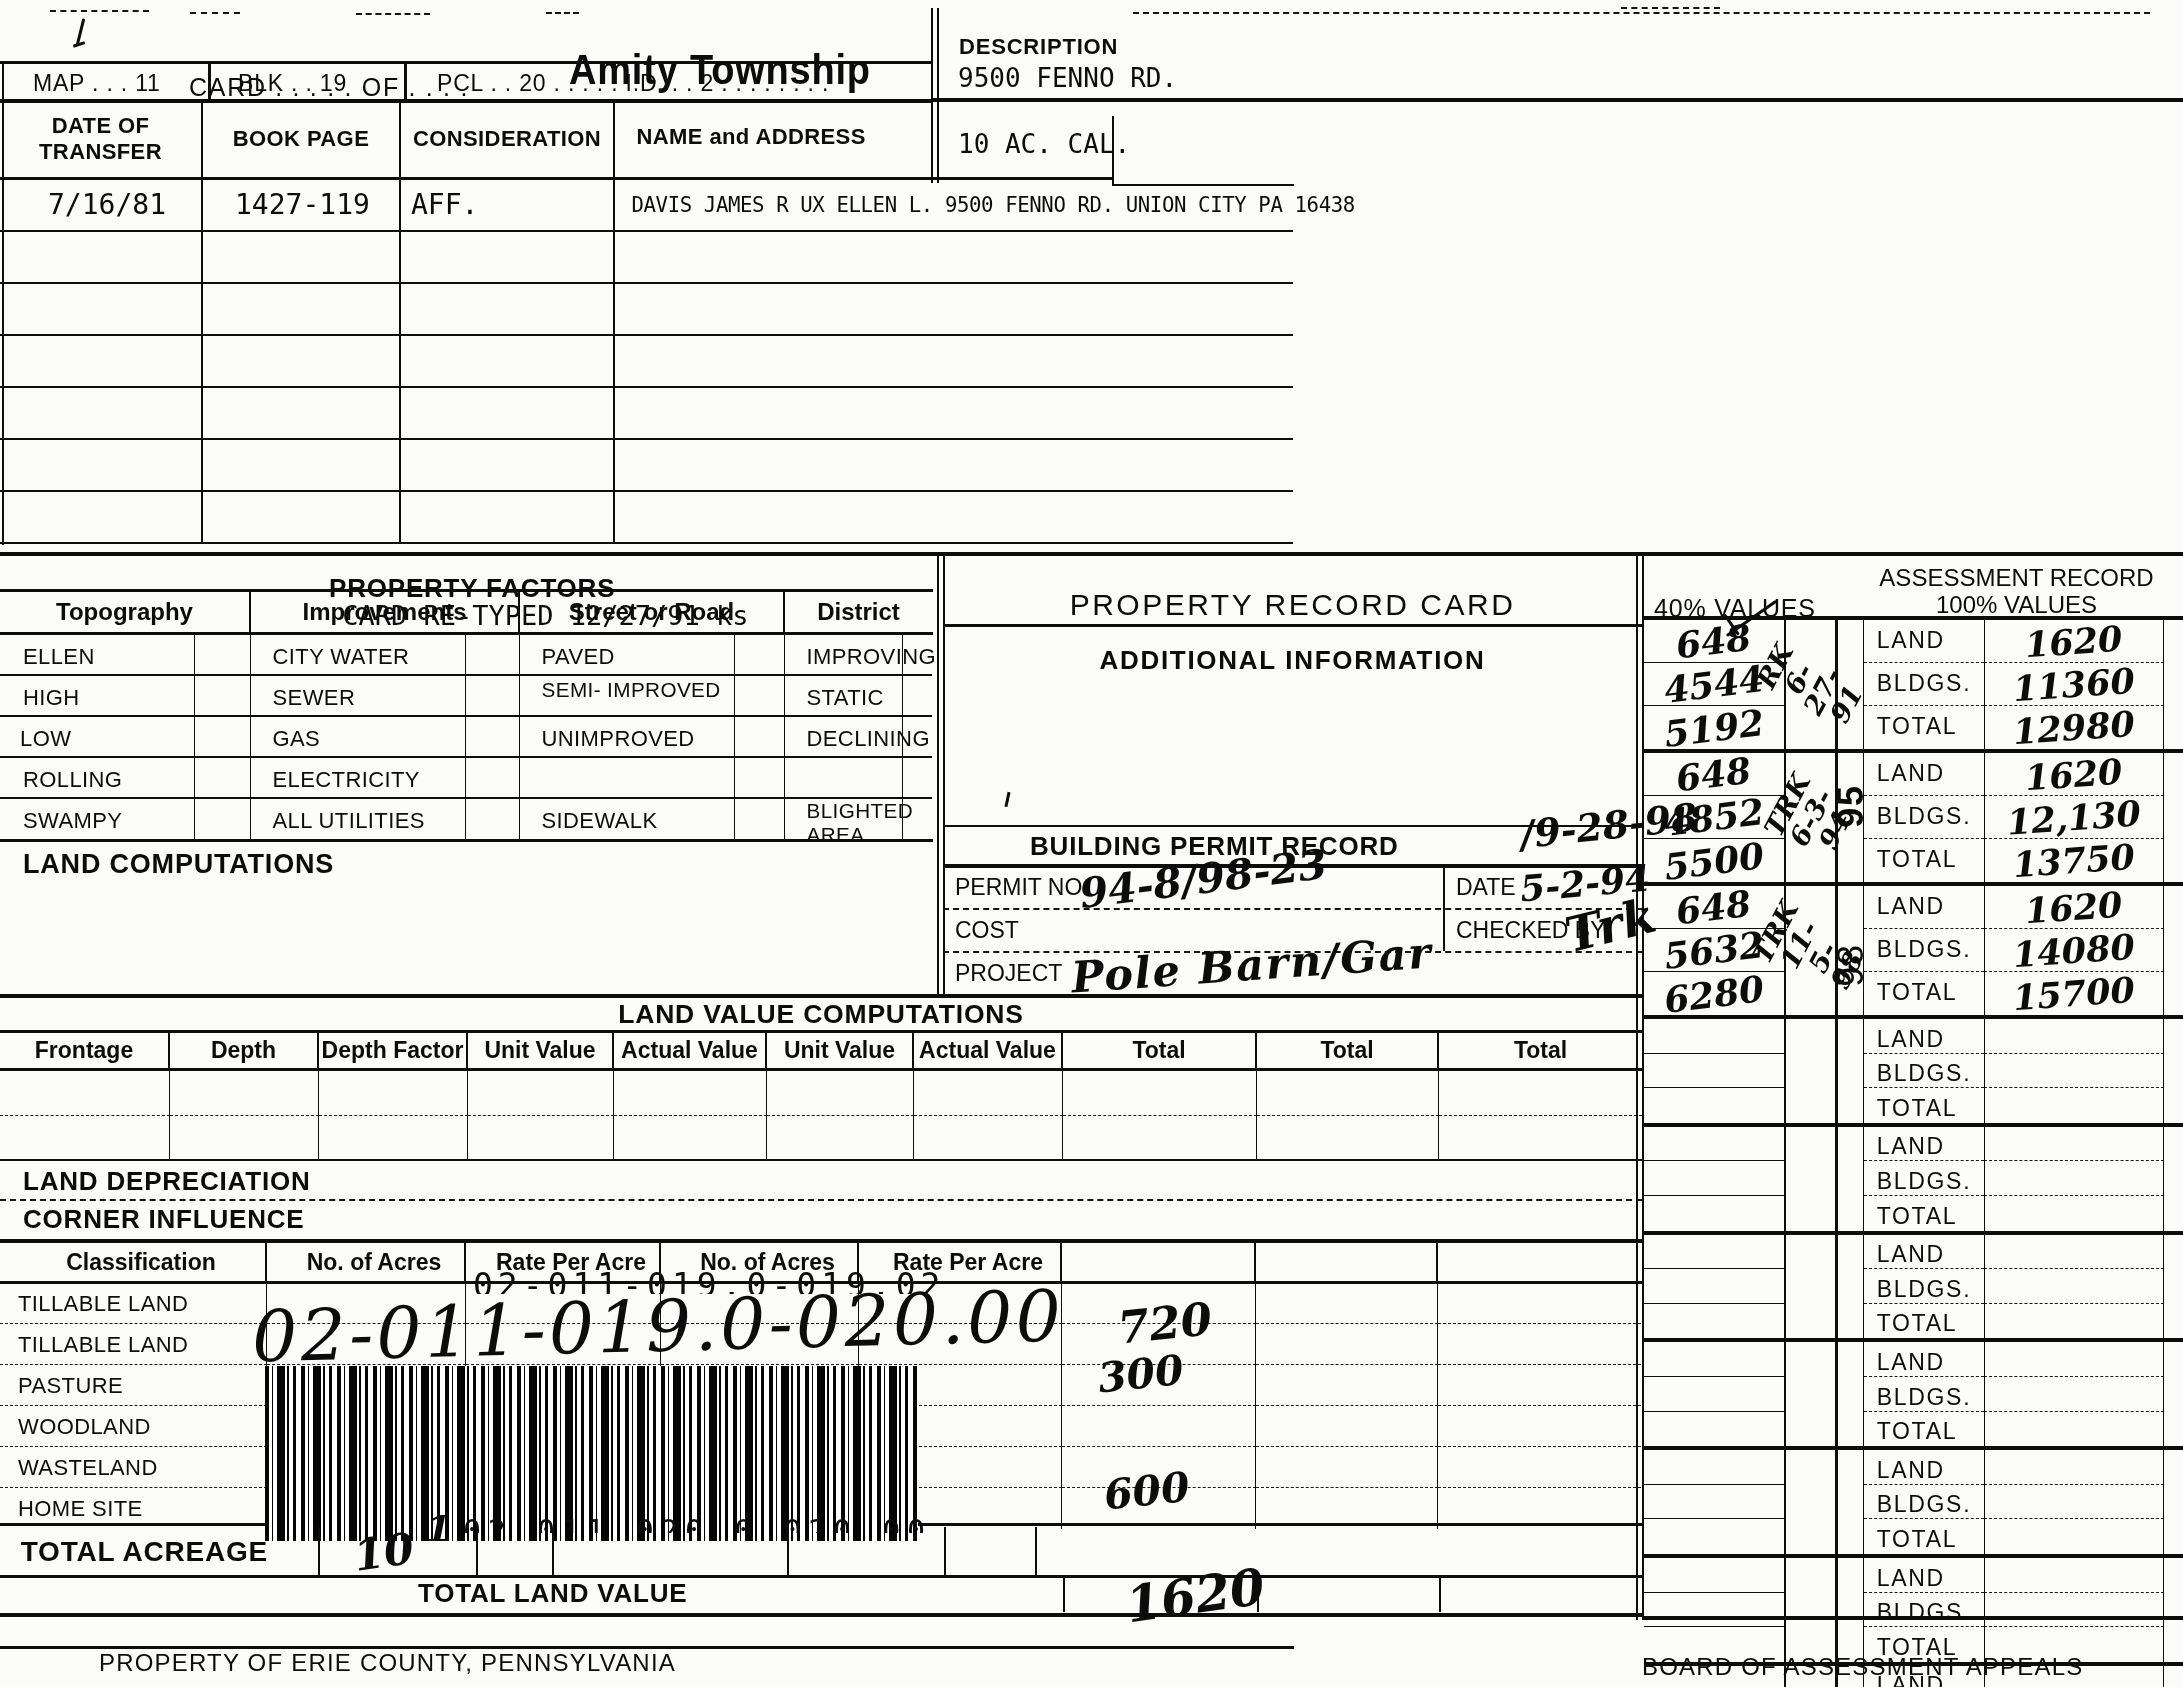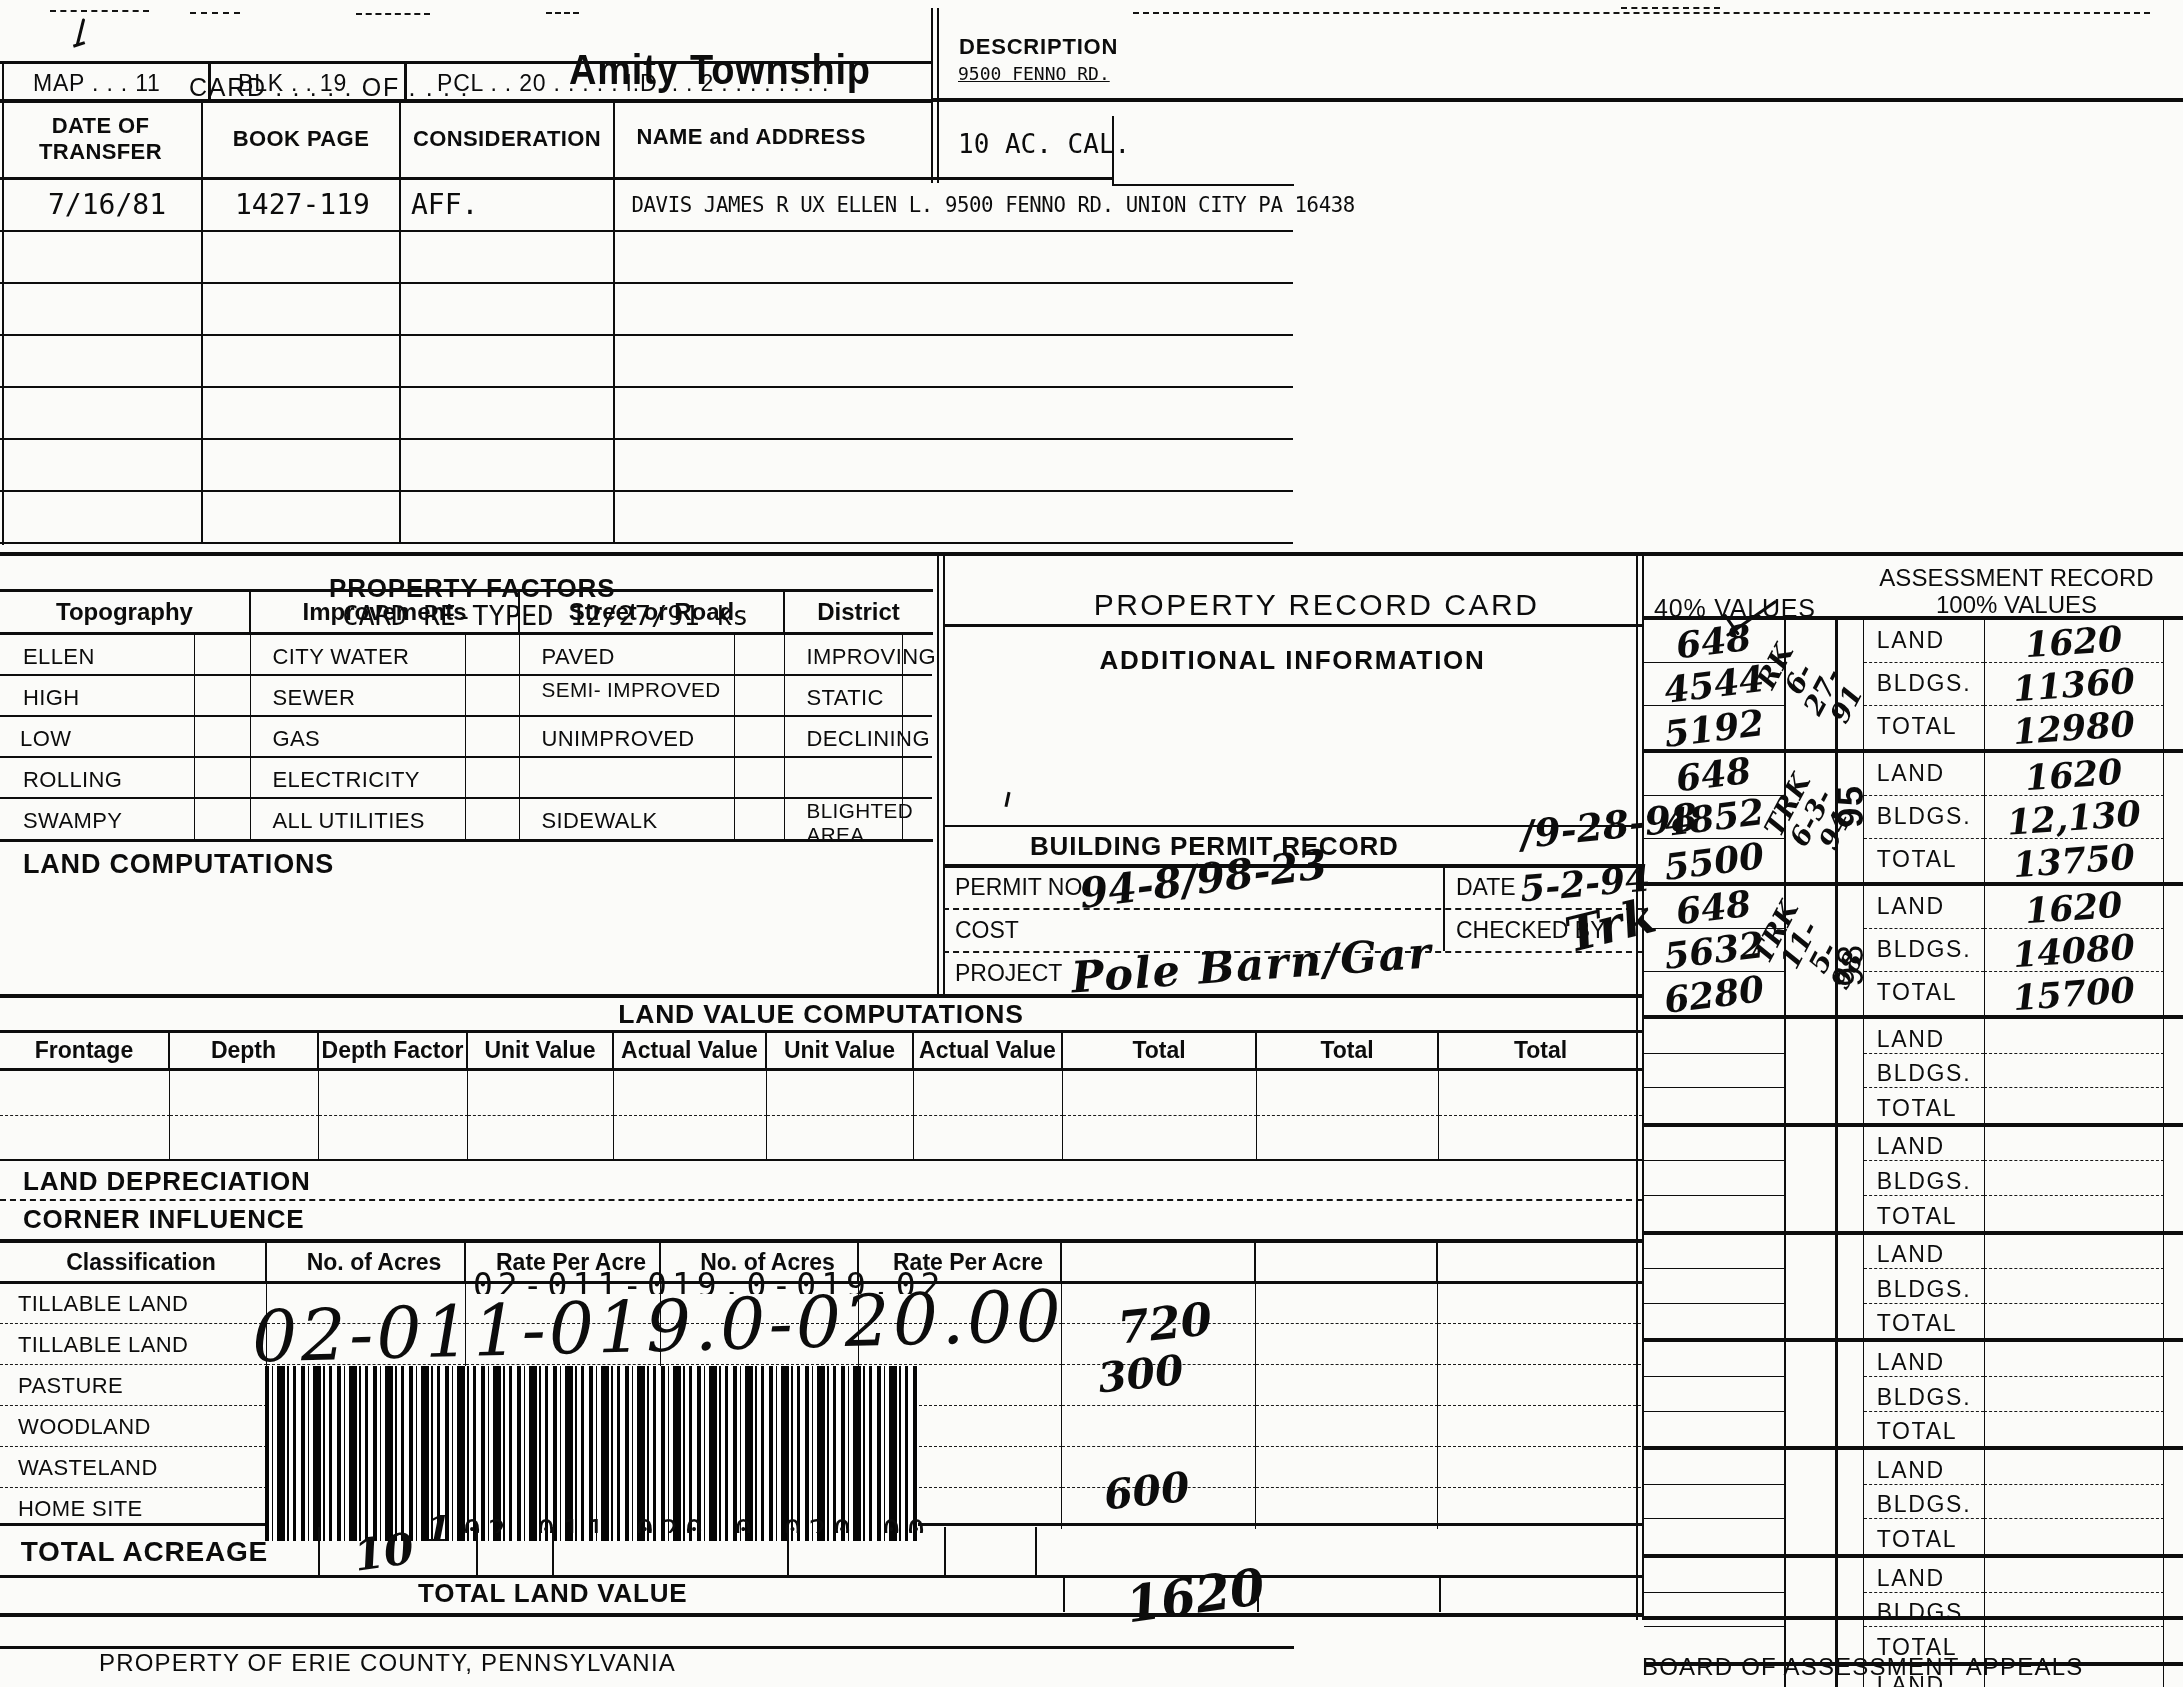--- a/index.html
+++ b/index.html
@@ -79,21 +79,21 @@
 <div class="hd" style="left:1621px;top:6.6px;width:99px;"></div>
 <div class="mark" style="left:79px;top:18px;width:2.5px;height:28px;transform:rotate(14deg);border-radius:2.5px;"></div>
 <div class="mark" style="left:73px;top:43px;width:11.6px;height:2.5px;transform:rotate(-18deg);"></div>
 
 <div class="t" style="left:189px;top:74px;font-size:25px;letter-spacing:1.7px;">CARD . . . . . OF . . . .</div>
 <div class="t b" style="left:569px;top:51px;font-size:38px;letter-spacing:0.8px;transform:scaleY(1.1);">Amity Township</div>
 
 <div class="v v2" style="left:931px;top:8.3px;height:175px;"></div>
 <div class="v v2" style="left:937px;top:8.3px;height:175px;"></div>
 <div class="t b" style="left:959px;top:35px;font-size:22px;letter-spacing:0.8px;">DESCRIPTION</div>
-<div class="t mono" style="left:958px;top:65px;font-size:18px;text-decoration:underline;">9500 FENNO RD.</div>
+<div class="t mono" style="left:958px;top:65px;font-size:26px;">9500 FENNO RD.</div>
 <div class="h h4" style="left:931px;top:98px;width:1252px;"></div>
 <div class="t mono" style="left:958px;top:131px;font-size:26px;">10 AC. CAL.</div>
 
 <div class="h" style="left:0;top:61px;width:933px;"></div>
 <div class="v" style="left:1.7px;top:61px;height:484px;"></div>
 <div class="v" style="left:208px;top:61px;height:40px;"></div>
 <div class="v" style="left:404px;top:61px;height:40px;"></div>
 <div class="t" style="left:33px;top:71px;font-size:23px;letter-spacing:0.8px;">MAP . . . 11</div>
 <div class="t" style="left:238px;top:71px;font-size:23px;letter-spacing:0.8px;">BLK . . 19</div>
 <div class="t" style="left:437px;top:71px;font-size:23px;letter-spacing:0.8px;">PCL . . 20 . . . . .    I.D. . . 2 . . . . . . . .</div>
@@ -200,21 +200,21 @@
     <div class="cell br2"></div>
   <div class="cell br2" style="padding-top:0;font-size:20.7px;">BLIGHTED
         AREA</div>
     <div class="cell"></div>
 </div>
 
 <div class="t b" style="left:23px;top:850px;font-size:27px;letter-spacing:0.8px;">LAND COMPUTATIONS</div>
 
 <div class="v v2" style="left:937px;top:552px;height:444px;"></div>
 <div class="v v2" style="left:943px;top:552px;height:444px;"></div>
-<div class="t" style="left:943px;top:589px;width:699px;text-align:center;font-size:30px;letter-spacing:2.5px;padding-left:24px;">PROPERTY RECORD CARD</div>
+<div class="t" style="left:943px;top:589px;width:699px;text-align:center;font-size:30px;letter-spacing:2.5px;">PROPERTY RECORD CARD</div>
 <div class="h" style="left:943px;top:624px;width:699px;"></div>
 <div class="t b" style="left:943px;top:647px;width:699px;text-align:center;font-size:26px;letter-spacing:1.7px;">ADDITIONAL INFORMATION</div>
 <div class="mark" style="left:1006px;top:792px;width:3.3px;height:15px;transform:rotate(12deg);"></div>
 
 <div class="h h2" style="left:943px;top:825px;width:699px;"></div>
 <div class="t b" style="left:1030px;top:833px;font-size:26px;letter-spacing:0.8px;">BUILDING PERMIT RECORD</div>
 <div class="t hw" style="left:1520px;top:806px;font-size:38px;transform:rotate(-6deg);">/9-28-98</div>
 <div class="h h4" style="left:943px;top:864px;width:699px;"></div>
 <div class="t" style="left:955px;top:875px;font-size:23px;">PERMIT NO.</div>
 <div class="t hw" style="left:1079px;top:858px;font-size:41px;transform:rotate(-7deg);">94-8/98-23</div>

